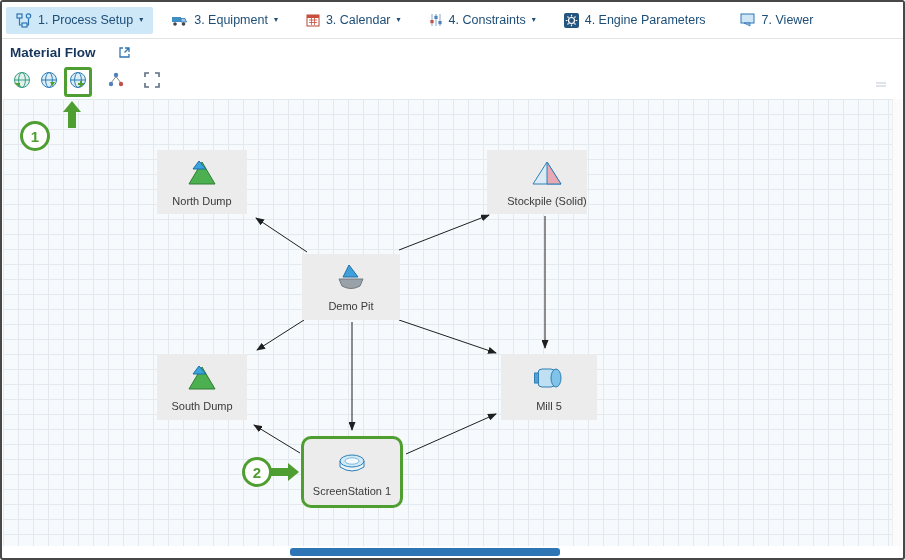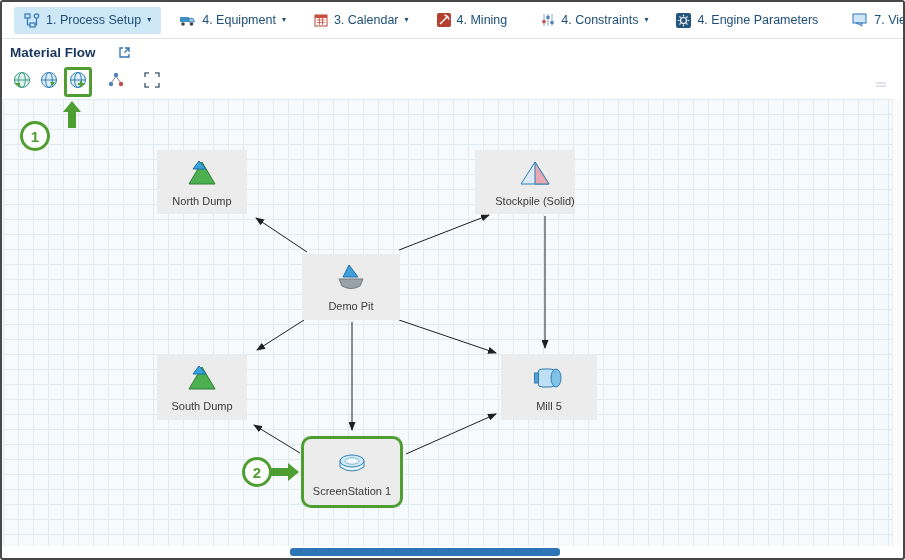--- a/index.html
+++ b/index.html
@@ -3,21 +3,21 @@
 <meta charset="utf-8">
 <style>
   html,body{margin:0;padding:0;background:#fff;}
   .window{
     position:relative;width:905px;height:560px;box-sizing:border-box;
     border:2px solid #484848;border-radius:3px;background:#fff;overflow:hidden;
     font-family:"Liberation Sans",sans-serif;
   }
   
   .tabbar{position:absolute;top:0;left:0;right:0;height:36px;display:flex;align-items:center;
-    gap:8px;padding-left:12px;background:#fff;border-bottom:1px solid #e3e3e3;}
+    gap:8px;padding-left:4px;background:#fff;border-bottom:1px solid #e3e3e3;}
   .tab{display:flex;align-items:center;gap:6px;padding:6px 10px;color:#1d4e77;
     font-size:12.5px;border-radius:2px;cursor:pointer;white-space:nowrap;}
   .tab.selected{background:#cfe8f8;}
   .caret{font-size:8px;color:#1d4e77;line-height:1;}
   .tabicon{display:inline-flex;align-items:center;}
   
   .panel-header{position:absolute;top:37px;left:8px;height:26px;display:flex;align-items:center;gap:22px;}
   .panel-title{font-weight:bold;font-size:13.5px;color:#17365d;}
   .popout{display:inline-flex;cursor:pointer;}
   
@@ -75,44 +75,33 @@
     </div>
     <div class="tab">
       <span class="tabicon">
         <svg width="17" height="14" viewBox="0 0 17 14">
           <rect x="1" y="4" width="9" height="5" fill="#3f8fc5"></rect>
           <path d="M10,5.5 h4 l1.5,3.5 h-5.5 z" fill="#9fc5e8" stroke="#2e75b6" stroke-width="0.8"></path>
           <circle cx="4" cy="11" r="1.8" fill="#444"></circle>
             <circle cx="12.5" cy="11" r="1.8" fill="#444"></circle>
         </svg>
       </span>
-      <span>4. Equipment</span>
+      <span>3. Equipment</span>
       <span class="caret">▾</span>
     </div>
     <div class="tab">
       <span class="tabicon">
         <svg width="14" height="14" viewBox="0 0 14 14">
           <rect x="1" y="2" width="12" height="11" fill="#fff" stroke="#b8463a"></rect>
           <rect x="1" y="2" width="12" height="3" fill="#c94f3d"></rect>
           <path d="M3,7 h8 M3,9.5 h8 M5.5,5 v7 M8.5,5 v7" stroke="#c94f3d" stroke-width="0.8"></path>
         </svg>
       </span>
       <span>3. Calendar</span>
       <span class="caret">▾</span>
-    </div>
-    <div class="tab">
-      <span class="tabicon">
-        <svg width="14" height="14" viewBox="0 0 14 14">
-          <rect width="14" height="14" rx="2" fill="#b6402f"></rect>
-          <path d="M3,11 L11,3" stroke="#fff" stroke-width="1.4"></path>
-          <path d="M7.5,2 Q11,2.8 12,6.5" stroke="#fff" stroke-width="1.4" fill="none"></path>
-        </svg>
-      </span>
-      <span>4. Mining</span>
-      <span class="caret"></span>
     </div>
     <div class="tab">
       <span class="tabicon">
         <svg width="14" height="14" viewBox="0 0 14 14">
           <path d="M3,1 V13 M7,1 V13 M11,1 V13" stroke="#8aa8c5" stroke-width="1"></path>
           <rect x="1.4" y="7" width="3.2" height="3.2" fill="#c0504d"></rect>
           <rect x="5.4" y="2.8" width="3.2" height="3.2" fill="#4f81bd"></rect>
           <rect x="9.4" y="8" width="3.2" height="3.2" fill="#4f81bd"></rect>
         </svg>
       </span>
@@ -231,21 +220,21 @@
     <div class="node" style="left:154px;top:51px;width:90px;height:64px;">
       <span>
         <svg width="34" height="30" viewBox="0 0 34 30">
           <polygon points="17,4 30,26 4,26" fill="#4caf50" stroke="#2e7d32"></polygon>
           <polygon points="14,3 21,11 8,11" fill="#39a3dc" stroke="#1f6fa8"></polygon>
         </svg>
       </span>
       <span class="node-label">North Dump</span>
     </div>
 
-    <div class="node" style="left:472px;top:51px;width:100px;height:64px;padding-left:20px;">
+    <div class="node" style="left:484px;top:51px;width:100px;height:64px;padding-left:20px;">
       <span>
         <svg width="34" height="30" viewBox="0 0 34 30">
           <polygon points="17,4 31,26 3,26" fill="#dceaf5" stroke="#2e7fb5"></polygon>
           <polygon points="17,4 31,26 17,26" fill="#e9a9b4" stroke="#2e7fb5"></polygon>
         </svg>
       </span>
       <span class="node-label">Stockpile (Solid)</span>
     </div>
 
     <div class="node" style="left:154px;top:255px;width:90px;height:66px;">

